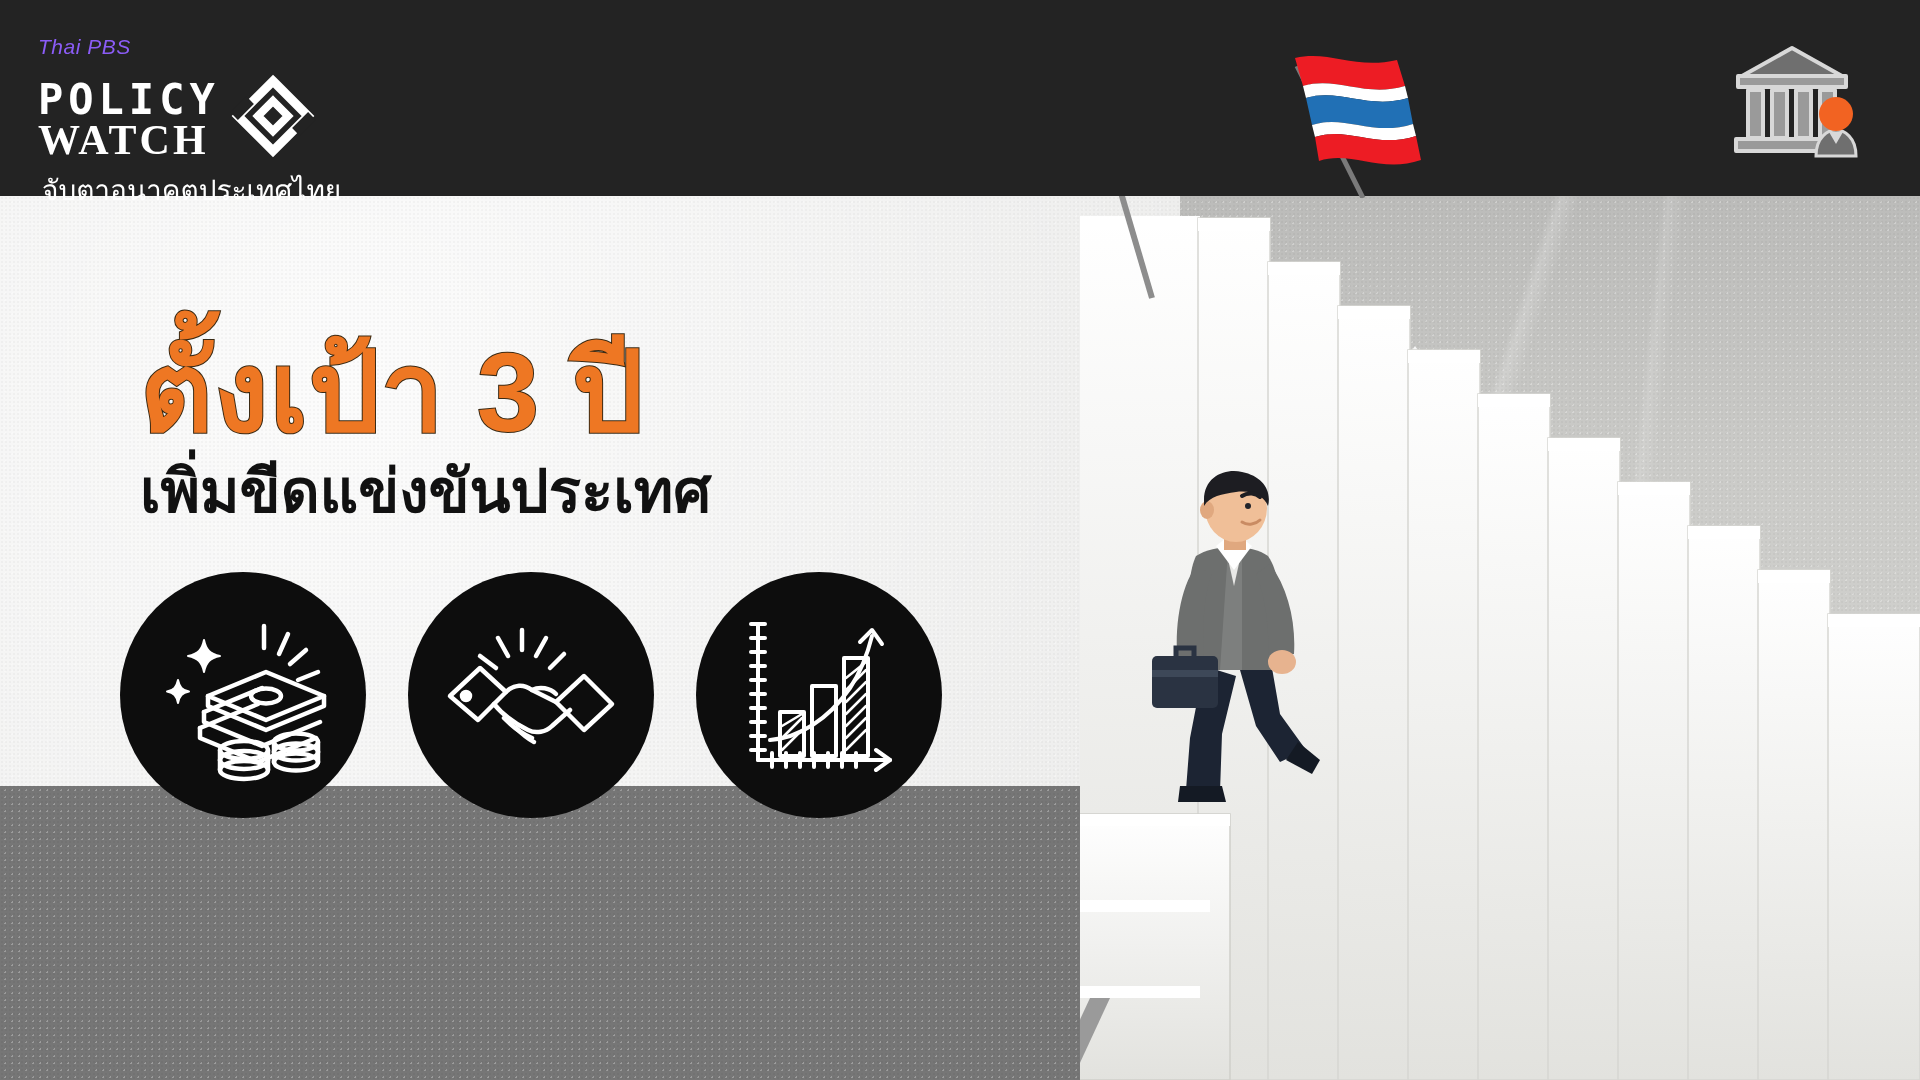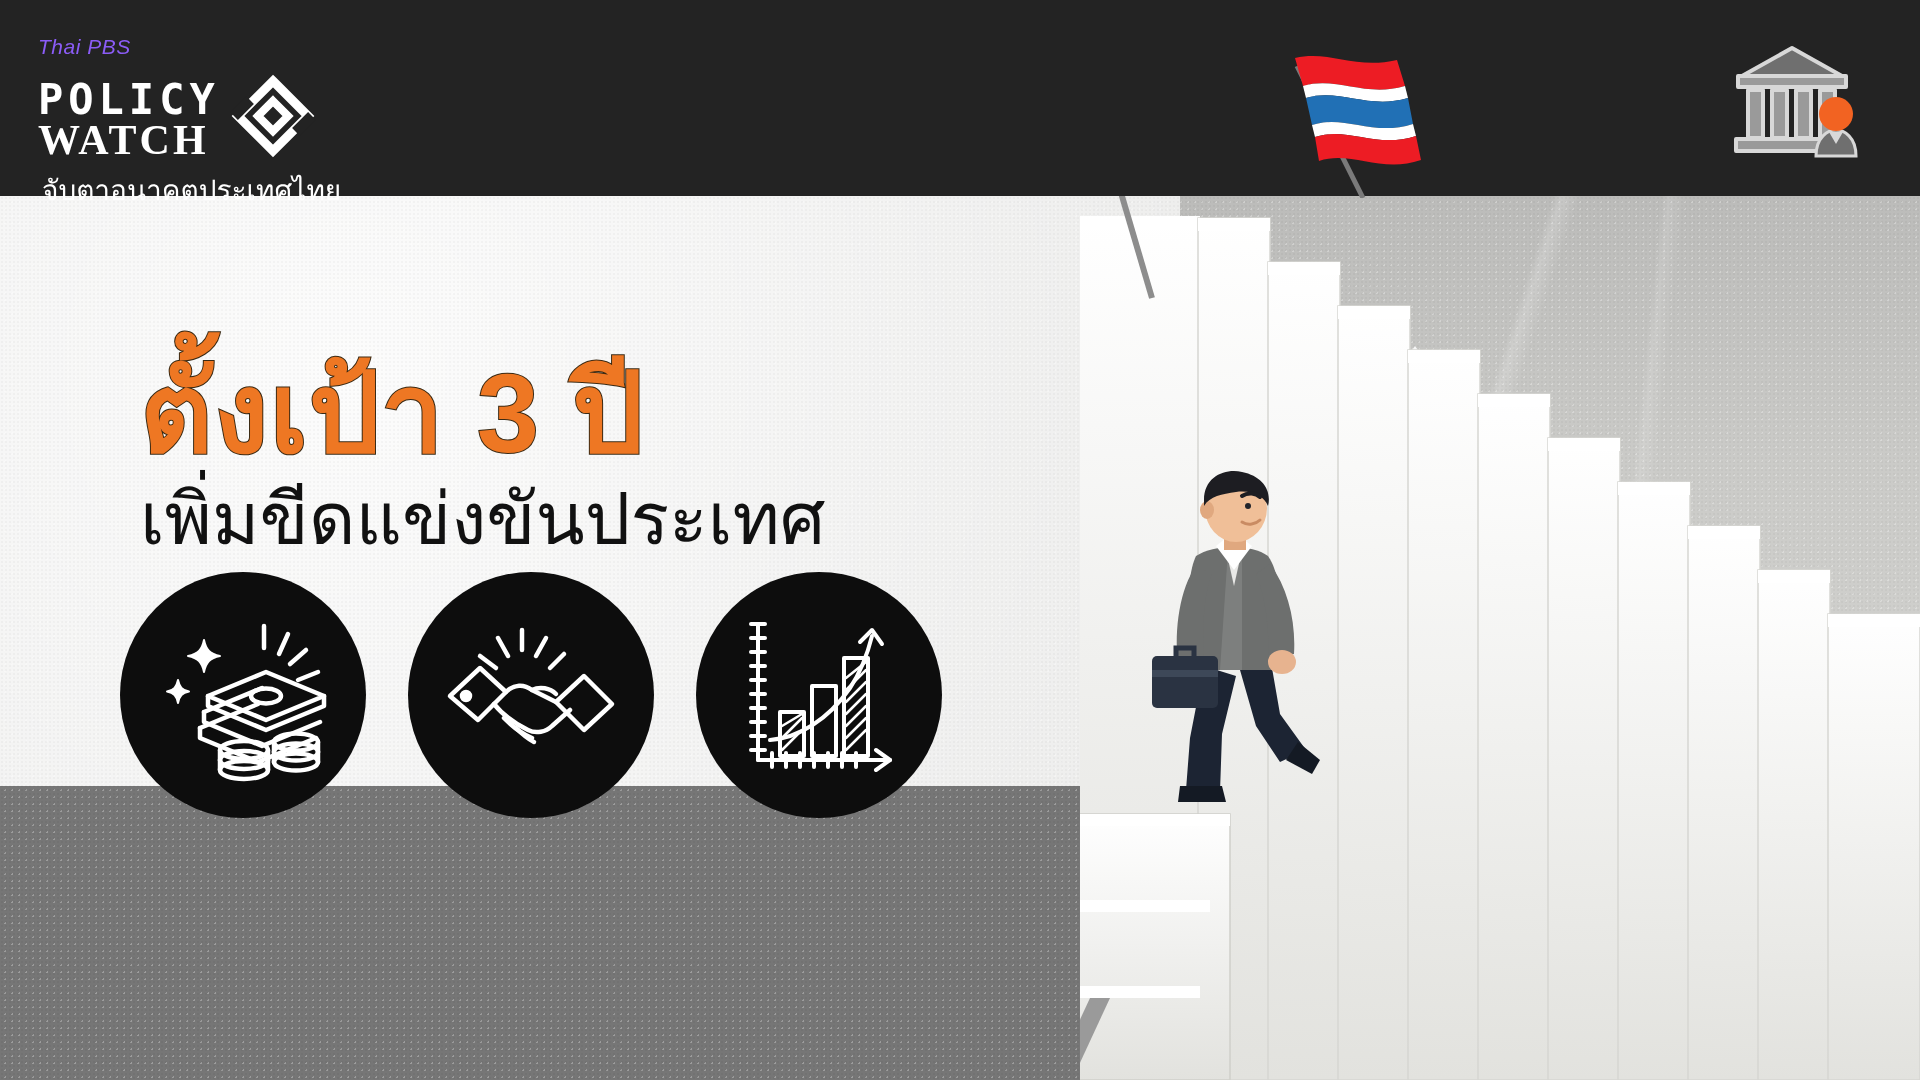--- a/index.html
+++ b/index.html
@@ -71,24 +71,23 @@
       linear-gradient(96deg, rgba(255,255,255,0) 60%, rgba(255,255,255,.4) 61%, rgba(255,255,255,0) 63%);
   }
 
   
   .headline{position:absolute;left:140px;top:330px;z-index:20;}
   .hl-line1{
     font-size:112px;font-weight:bold;color:#ee7723;
     line-height:1.12;letter-spacing:1px;white-space:nowrap;
     -webkit-text-stroke:2px #3a2a14;
     paint-order:stroke fill;
-    margin-top:21px;
   }
   .hl-line2{
-    font-size:72px;font-weight:normal;color:#111111;
+    font-size:60px;font-weight:bold;color:#111111;
     line-height:1.15;letter-spacing:0px;white-space:nowrap;margin-top:2px;
   }
 
   
   .icon-row{position:absolute;left:120px;top:572px;z-index:25;display:flex;gap:42px;}
   .icon-circle{
     width:246px;height:246px;border-radius:50%;
     background:#0d0d0d;display:flex;align-items:center;justify-content:center;
   }
 

